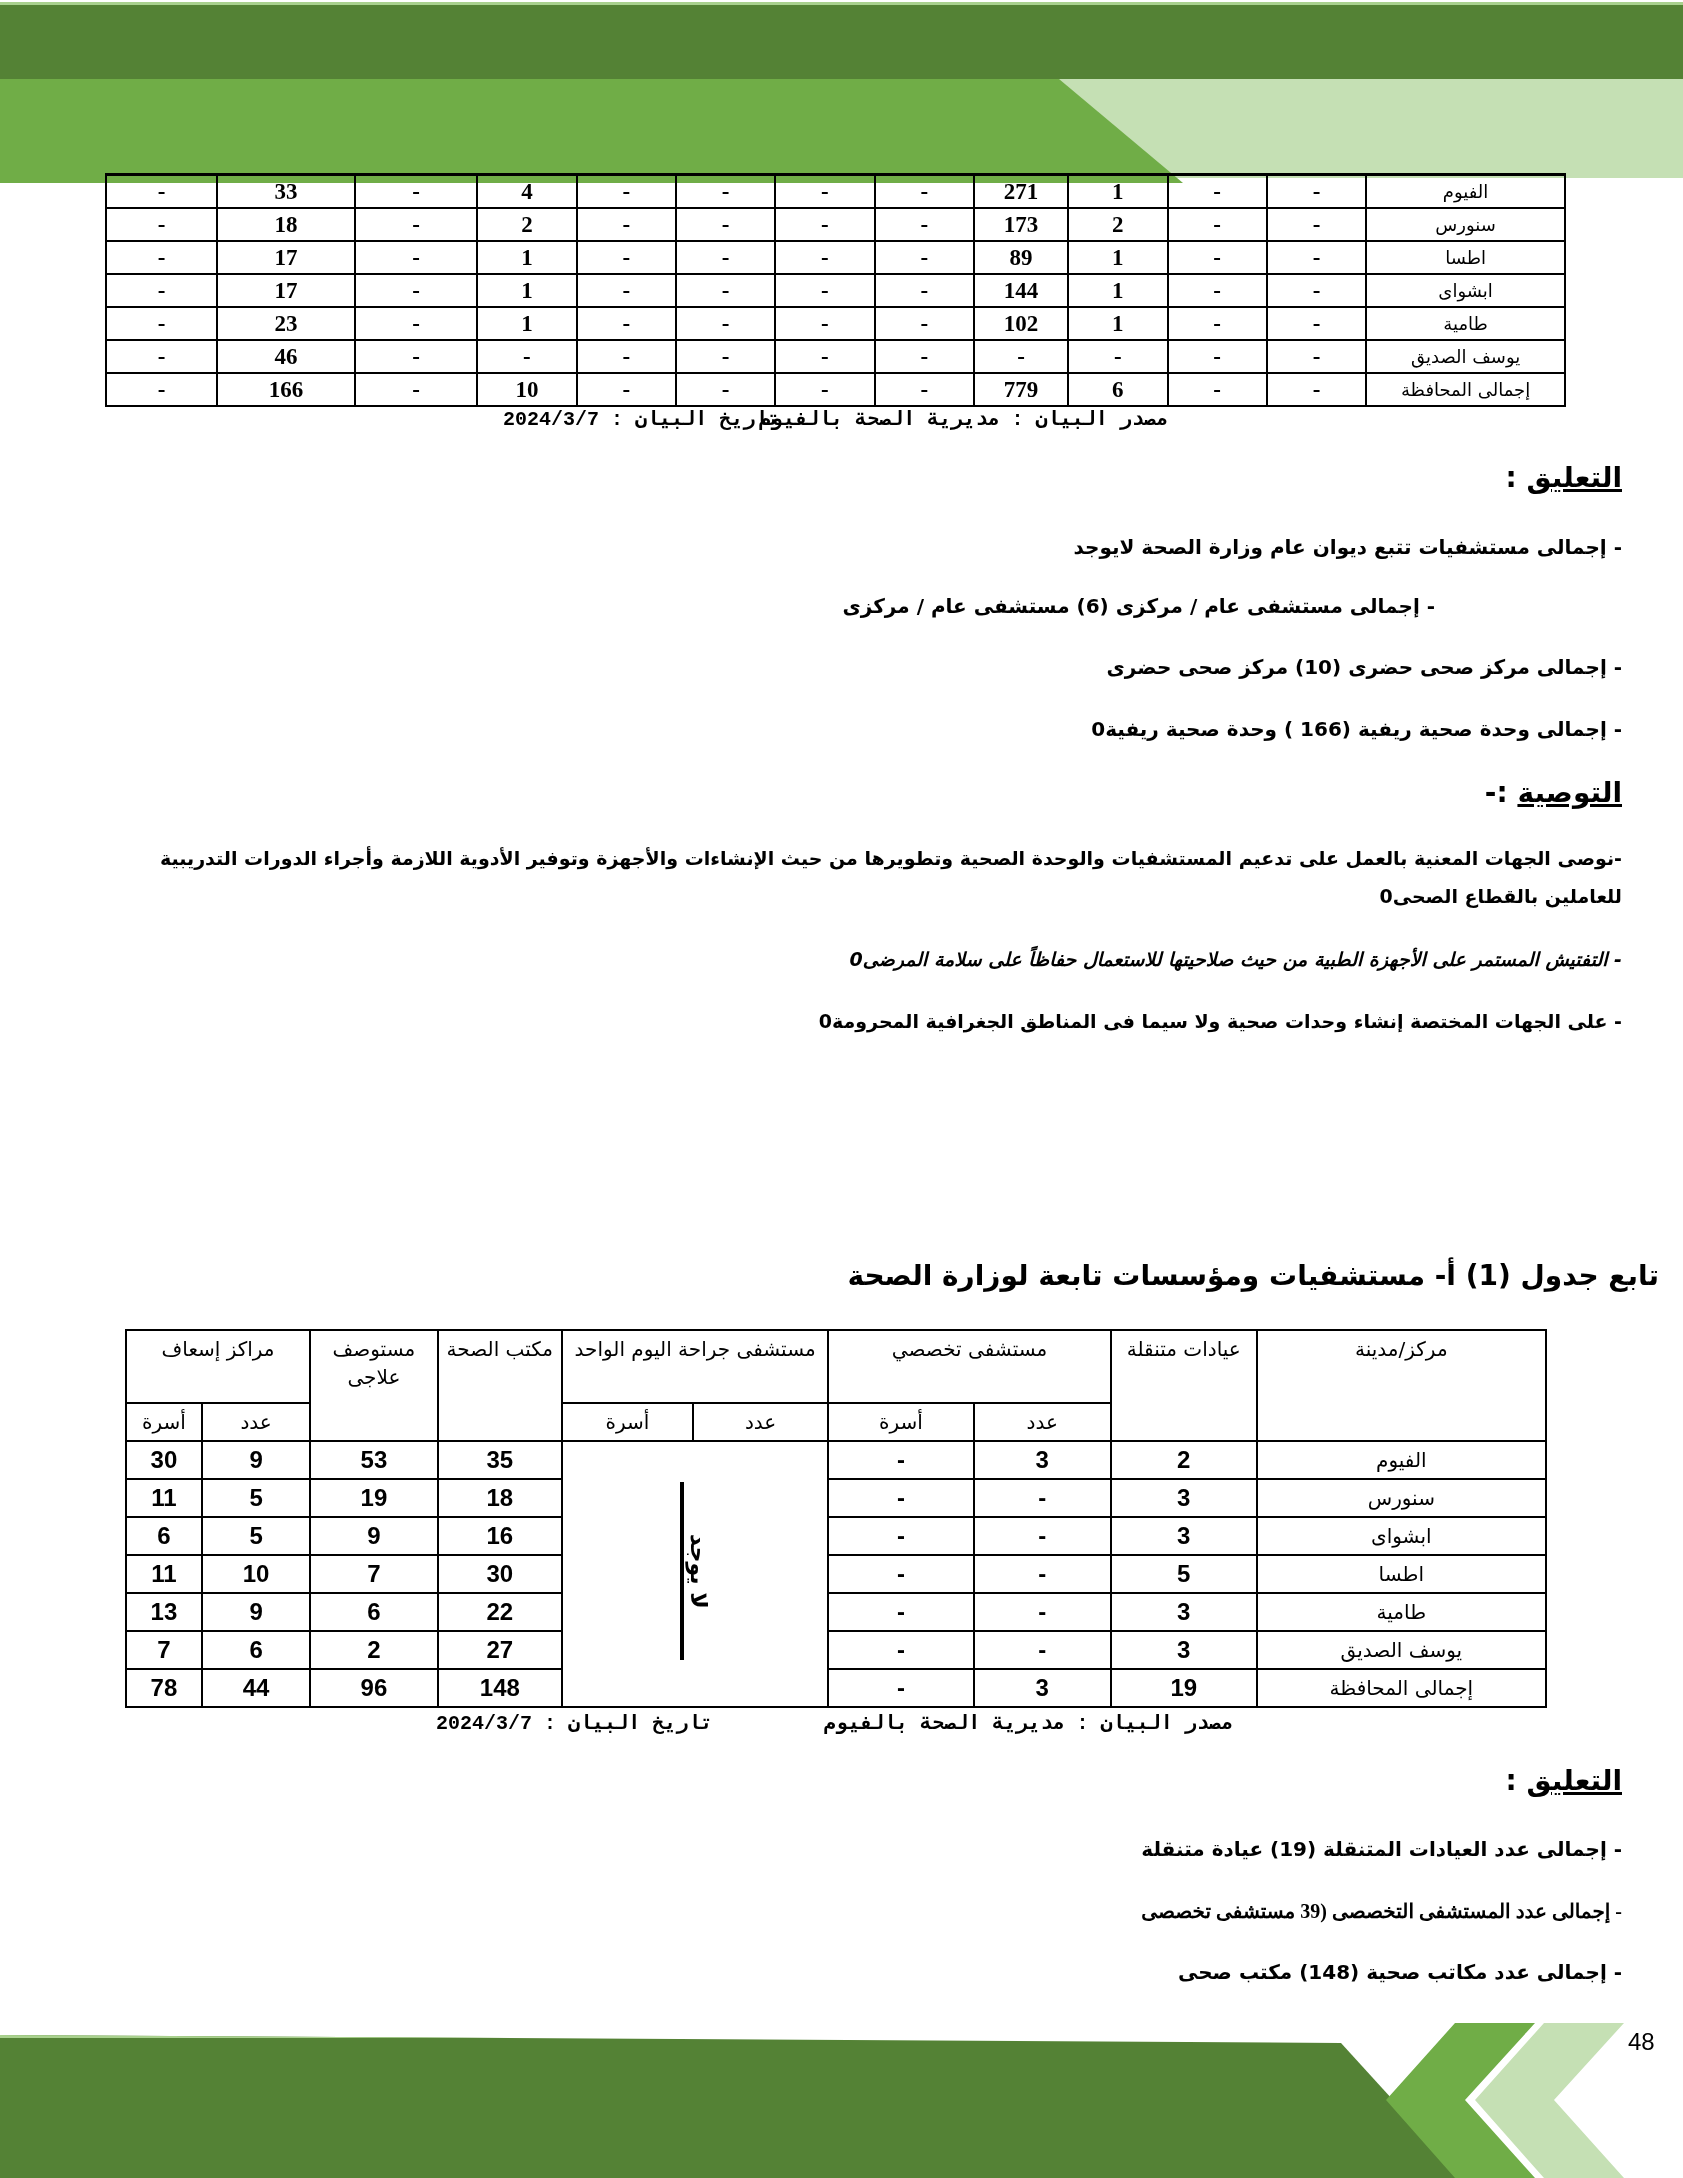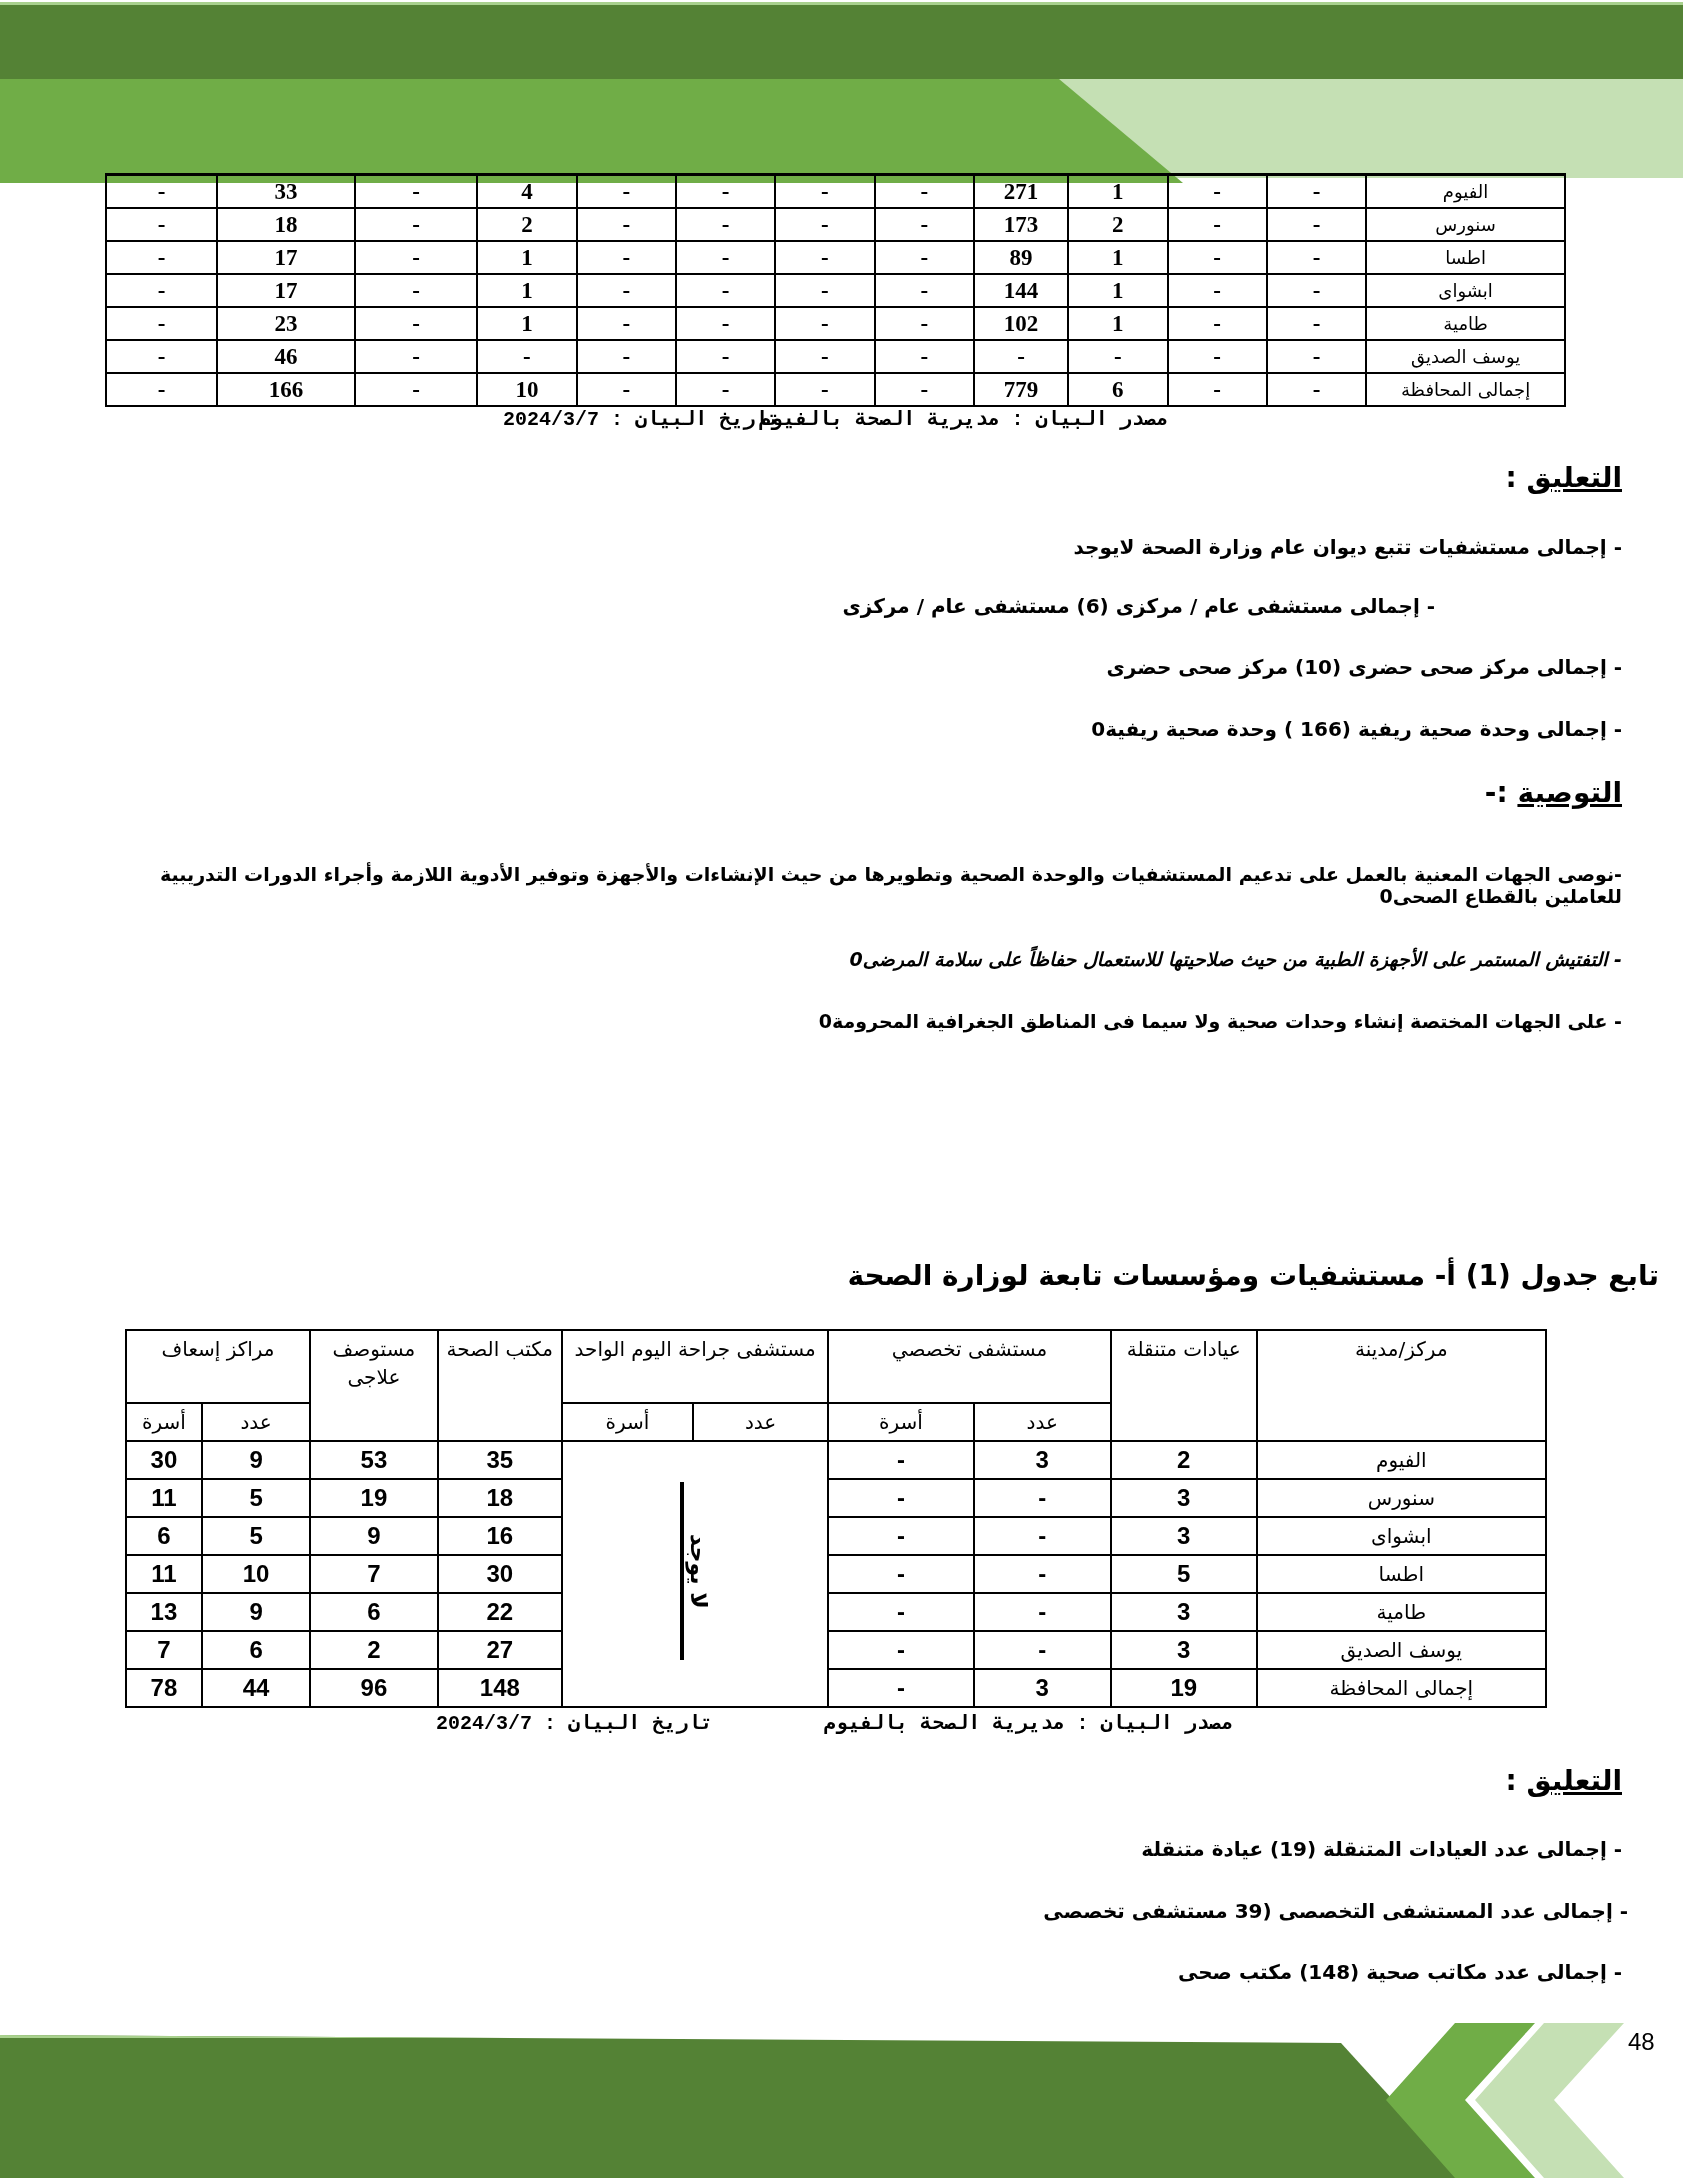--- a/index.html
+++ b/index.html
@@ -186,21 +186,21 @@
 <div class="abs source-line" style="right:515px; top:406px;">مصدر البيان : مديرية الصحة  بالفيوم</div>
 <div class="abs source-line" style="left:503px; top:406px;">تاريخ البيان : 2024/3/7</div>
 
 <div class="abs sec-title" style="top:461px;"><span class="u">التعليق</span><span> :</span></div>
 <div class="abs para" style="right:61px; top:535px;">- إجمالى مستشفيات تتبع ديوان عام وزارة الصحة لايوجد</div>
 <div class="abs para" style="right:248px; top:594px;">- إجمالى مستشفى عام / مركزى  (6) مستشفى عام / مركزى</div>
 <div class="abs para" style="right:61px; top:655px;">- إجمالى مركز صحى حضرى (10) مركز صحى حضرى</div>
 <div class="abs para" style="right:61px; top:717px;">- إجمالى وحدة صحية ريفية (166 ) وحدة صحية ريفية0</div>
 
 <div class="abs sec-title" style="top:776px;"><span class="u">التوصية</span><span> :-</span></div>
-<div class="abs para" style="right:61px; top:847px; font-size:19px;margin-top:16px;">-نوصى الجهات المعنية بالعمل على تدعيم المستشفيات والوحدة الصحية وتطويرها من حيث الإنشاءات والأجهزة وتوفير الأدوية اللازمة وأجراء الدورات التدريبية</div>
+<div class="abs para" style="right:61px; top:847px; font-size:19px;">-نوصى الجهات المعنية بالعمل على تدعيم المستشفيات والوحدة الصحية وتطويرها من حيث الإنشاءات والأجهزة وتوفير الأدوية اللازمة وأجراء الدورات التدريبية</div>
 <div class="abs para" style="right:61px; top:885px; font-size:19px;">للعاملين بالقطاع الصحى0</div>
 <div class="abs para" style="right:61px; top:948px; font-size:19px;font-style:italic;">- التفتيش المستمر على الأجهزة الطبية من حيث صلاحيتها للاستعمال حفاظاً على سلامة المرضى0</div>
 <div class="abs para" style="right:61px; top:1010px; font-size:19px;">- على الجهات المختصة إنشاء وحدات صحية ولا سيما فى المناطق الجغرافية المحرومة0</div>
 
 <div class="abs t2-title">تابع جدول (1) أ- مستشفيات ومؤسسات تابعة لوزارة الصحة</div>
 
 <table id="t2">
   <colgroup>
     <col style="width:297px">
       <col style="width:149px">
@@ -307,20 +307,20 @@
       <td>78</td>
     </tr>
   </tbody>
 </table>
 
 <div class="abs source-line" style="right:450px; top:1710px;">مصدر البيان : مديرية الصحة  بالفيوم</div>
 <div class="abs source-line" style="left:436px; top:1710px;">تاريخ البيان : 2024/3/7</div>
 
 <div class="abs sec-title" style="top:1764px;"><span class="u">التعليق</span><span> :</span></div>
 <div class="abs para" style="right:61px; top:1837px;">- إجمالى عدد العيادات المتنقلة (19) عيادة متنقلة</div>
-<div class="abs para" style="right:55px; top:1899px;">- إجمالى عدد المستشفى التخصصى (39 مستشفى تخصصى</div>
+<div class="abs para" style="right:61px; top:1899px;font-family:Liberation Serif, serif;">- إجمالى عدد المستشفى التخصصى (39 مستشفى تخصصى</div>
 <div class="abs para" style="right:61px; top:1960px;">- إجمالى عدد مكاتب صحية (148) مكتب صحى</div>
 
 <div class="abs ftr-main"></div>
 <div class="abs chev chev1"></div>
 <div class="abs chev chev2"></div>
 <div class="abs page-num">48</div>
 
 
 </body></html>

